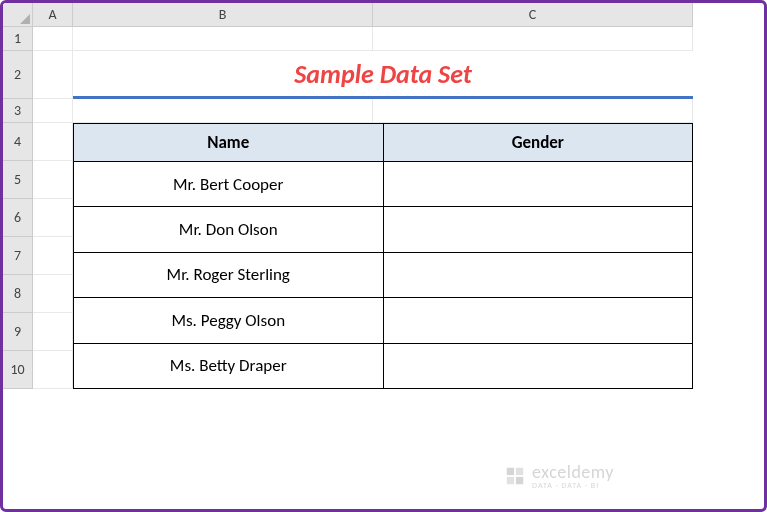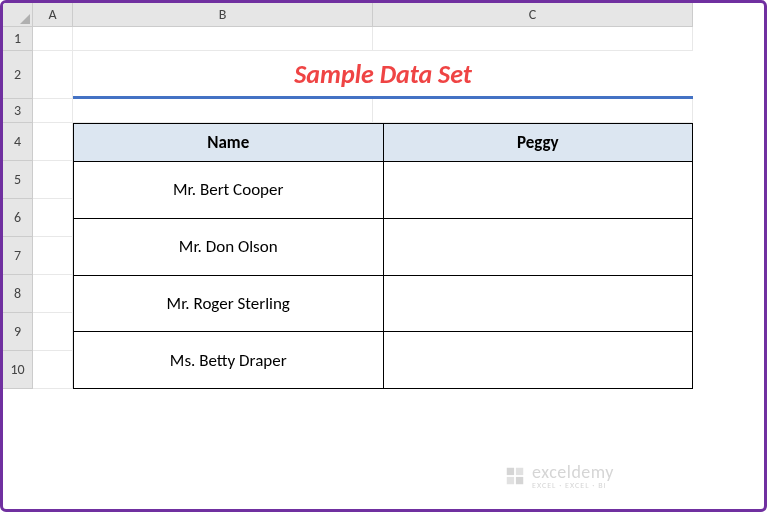--- a/index.html
+++ b/index.html
@@ -155,49 +155,53 @@
   <div class="cell" style="grid-row:8"></div>
   <div class="cell" style="grid-row:9"></div>
   <div class="cell" style="grid-row:10"></div>
   <div class="cell" style="grid-row:11"></div>
 
   <div class="table-area">
     <table class="data-table">
       <thead>
         <tr>
           <th>Name</th>
-          <th>Peggy</th>
+          <th>Gender</th>
         </tr>
       </thead>
       <tbody>
         <tr>
           <td>Mr. Bert Cooper</td>
           <td></td>
         </tr>
         <tr>
           <td>Mr. Don Olson</td>
           <td></td>
         </tr>
         <tr>
           <td>Mr. Roger Sterling</td>
+          <td></td>
+        </tr>
+        <tr>
+          <td>Ms. Peggy Olson</td>
           <td></td>
         </tr>
         <tr>
           <td>Ms. Betty Draper</td>
           <td></td>
         </tr>
       </tbody>
     </table>
   </div>
 </div>
 
 <div class="watermark">
   <svg class="wm-icon" viewBox="0 0 24 24">
     <rect x="3" y="3" width="8" height="8" fill="#888"></rect>
     <rect x="13" y="3" width="8" height="8" fill="#aaa"></rect>
     <rect x="3" y="13" width="8" height="8" fill="#aaa"></rect>
     <rect x="13" y="13" width="8" height="8" fill="#888"></rect>
   </svg>
   <div class="wm-text">
     <div class="wm-brand">exceldemy</div>
-    <div class="wm-sub">EXCEL · EXCEL · BI</div>
+    <div class="wm-sub">DATA · DATA · BI</div>
   </div>
 </div>
 
 </body></html>

